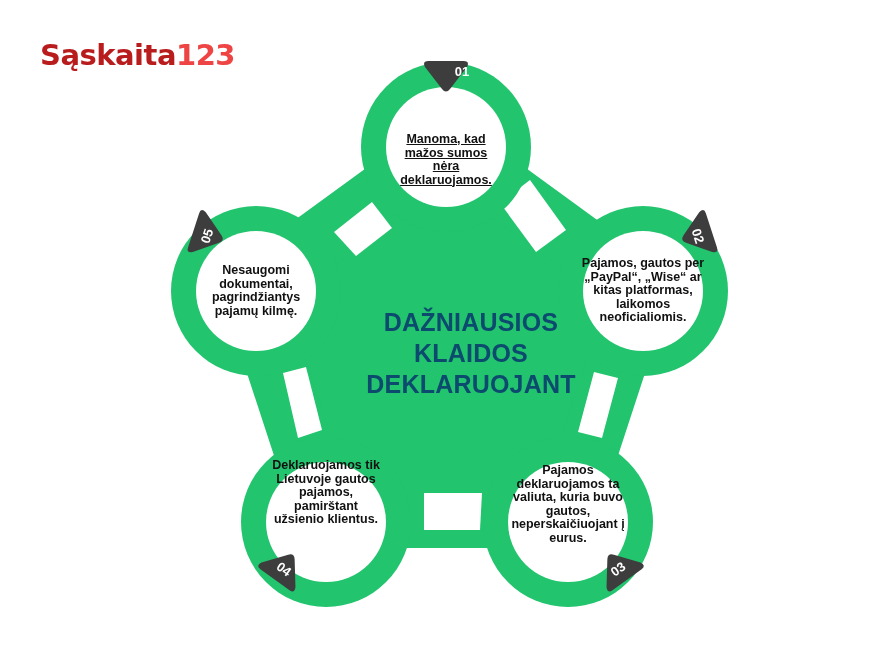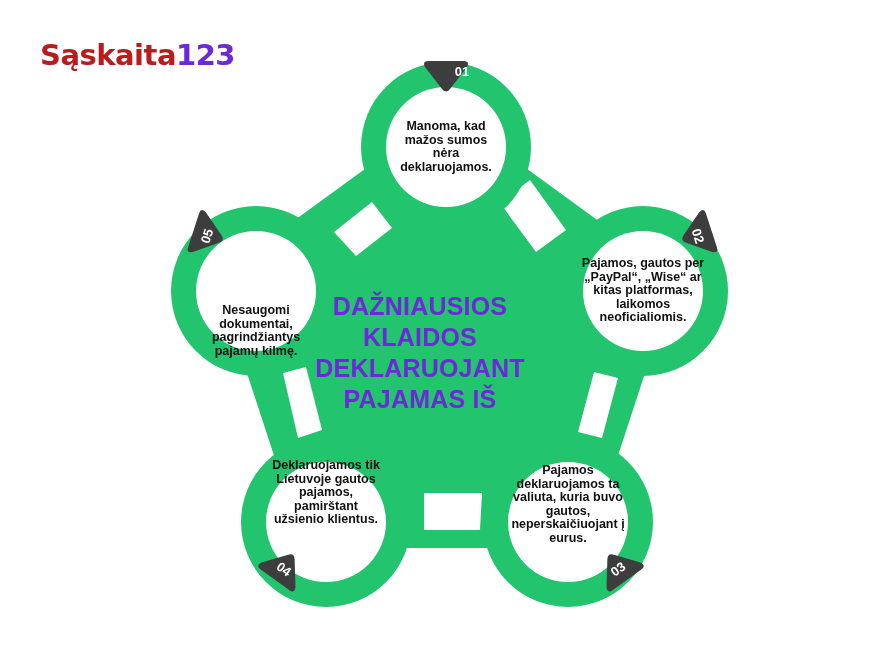--- a/index.html
+++ b/index.html
@@ -1,22 +1,22 @@
 <!DOCTYPE html>
 <html><head>
 <meta charset="utf-8">
 <style>
   html, body { margin: 0; padding: 0; background: #ffffff; }
   body { width: 893px; height: 664px; position: relative; overflow: hidden; font-family: "Liberation Sans", sans-serif; }
   .logo { position: absolute; left: 40px; top: 38px; font-family: "DejaVu Sans", sans-serif; font-weight: bold; font-size: 29px; letter-spacing: -0.5px; }
   .logo .word { color: #b91c1c; }
-  .logo .num { color: #6d28d9; }
+  .logo .num { color: #ef4444; }
   svg { position: absolute; left: 0; top: 0; }
   .circle-text { position: absolute; width: 124px; text-align: center; font-family: "Liberation Sans", sans-serif; font-weight: bold; font-size: 12.5px; line-height: 13.5px; color: #111111; transform: translate(-50%, -50%); }
-  .center-title { position: absolute; left: 420px; top: 353px; transform: translate(-50%, -50%); width: 240px; text-align: center; color: #6d28d9; font-family: "Liberation Sans", sans-serif; font-weight: bold; font-size: 25px; line-height: 31px; letter-spacing: 0.2px; }
+  .center-title { position: absolute; left: 471px; top: 353px; transform: translate(-50%, -50%); width: 240px; text-align: center; color: #0c4a6e; font-family: "Liberation Sans", sans-serif; font-weight: bold; font-size: 25px; line-height: 31px; letter-spacing: 0.2px; }
   .badge-label { position: absolute; color: #ffffff; font-family: "Liberation Sans", sans-serif; font-weight: bold; font-size: 13px; transform: translate(-50%, -50%); }
 </style>
 </head>
 <body>
 
 <div class="logo">
   <span class="word">Sąskaita</span><span class="num">123</span>
 </div>
 
 <svg width="893" height="664" viewBox="0 0 893 664">
@@ -66,24 +66,23 @@
     <path d="M-18,-12 L18,-12 Q24,-12 21,-6 L4,16 Q0,21 -4,16 L-21,-6 Q-24,-12 -18,-12 Z" fill="#3d3d3d"></path>
   </g>
 </svg>
 
 <div class="badge-label" style="left:446px; top:71px;padding-left:32px;">01</div>
 <div class="badge-label" style="left:698px; top:236px; transform: translate(-50%,-50%) rotate(72deg);">02</div>
 <div class="badge-label" style="left:618px; top:569px; transform: translate(-50%,-50%) rotate(-36deg);">03</div>
 <div class="badge-label" style="left:284px; top:569px; transform: translate(-50%,-50%) rotate(36deg);">04</div>
 <div class="badge-label" style="left:207px; top:236px; transform: translate(-50%,-50%) rotate(-72deg);">05</div>
 
-<div class="circle-text" style="left:446px; top:147px; width:104px;">Manoma, kad mažos sumos nėra deklaruojamos.</div>
+<div class="circle-text" style="left:446px; top:160px; width:104px;text-decoration:underline;">Manoma, kad mažos sumos nėra deklaruojamos.</div>
 <div class="circle-text" style="left:643px; top:291px; width:130px;">Pajamos, gautos per „PayPal“, „Wise“ ar kitas platformas, laikomos neoficialiomis.</div>
 <div class="circle-text" style="left:568px; top:504px; width:118px;">Pajamos deklaruojamos ta valiuta, kuria buvo gautos, neperskaičiuojant į eurus.</div>
 <div class="circle-text" style="left:326px; top:493px; width:114px;">Deklaruojamos tik Lietuvoje gautos pajamos, pamirštant užsienio klientus.</div>
-<div class="circle-text" style="left:256px; top:291px; width:116px;margin-top:40px;">Nesaugomi dokumentai, pagrindžiantys pajamų kilmę.</div>
+<div class="circle-text" style="left:256px; top:291px; width:116px;">Nesaugomi dokumentai, pagrindžiantys pajamų kilmę.</div>
 
 <div class="center-title">
   <div>DAŽNIAUSIOS</div>
   <div>KLAIDOS</div>
   <div>DEKLARUOJANT</div>
-  <div>PAJAMAS IŠ</div>
 </div>
 
 </body></html>

